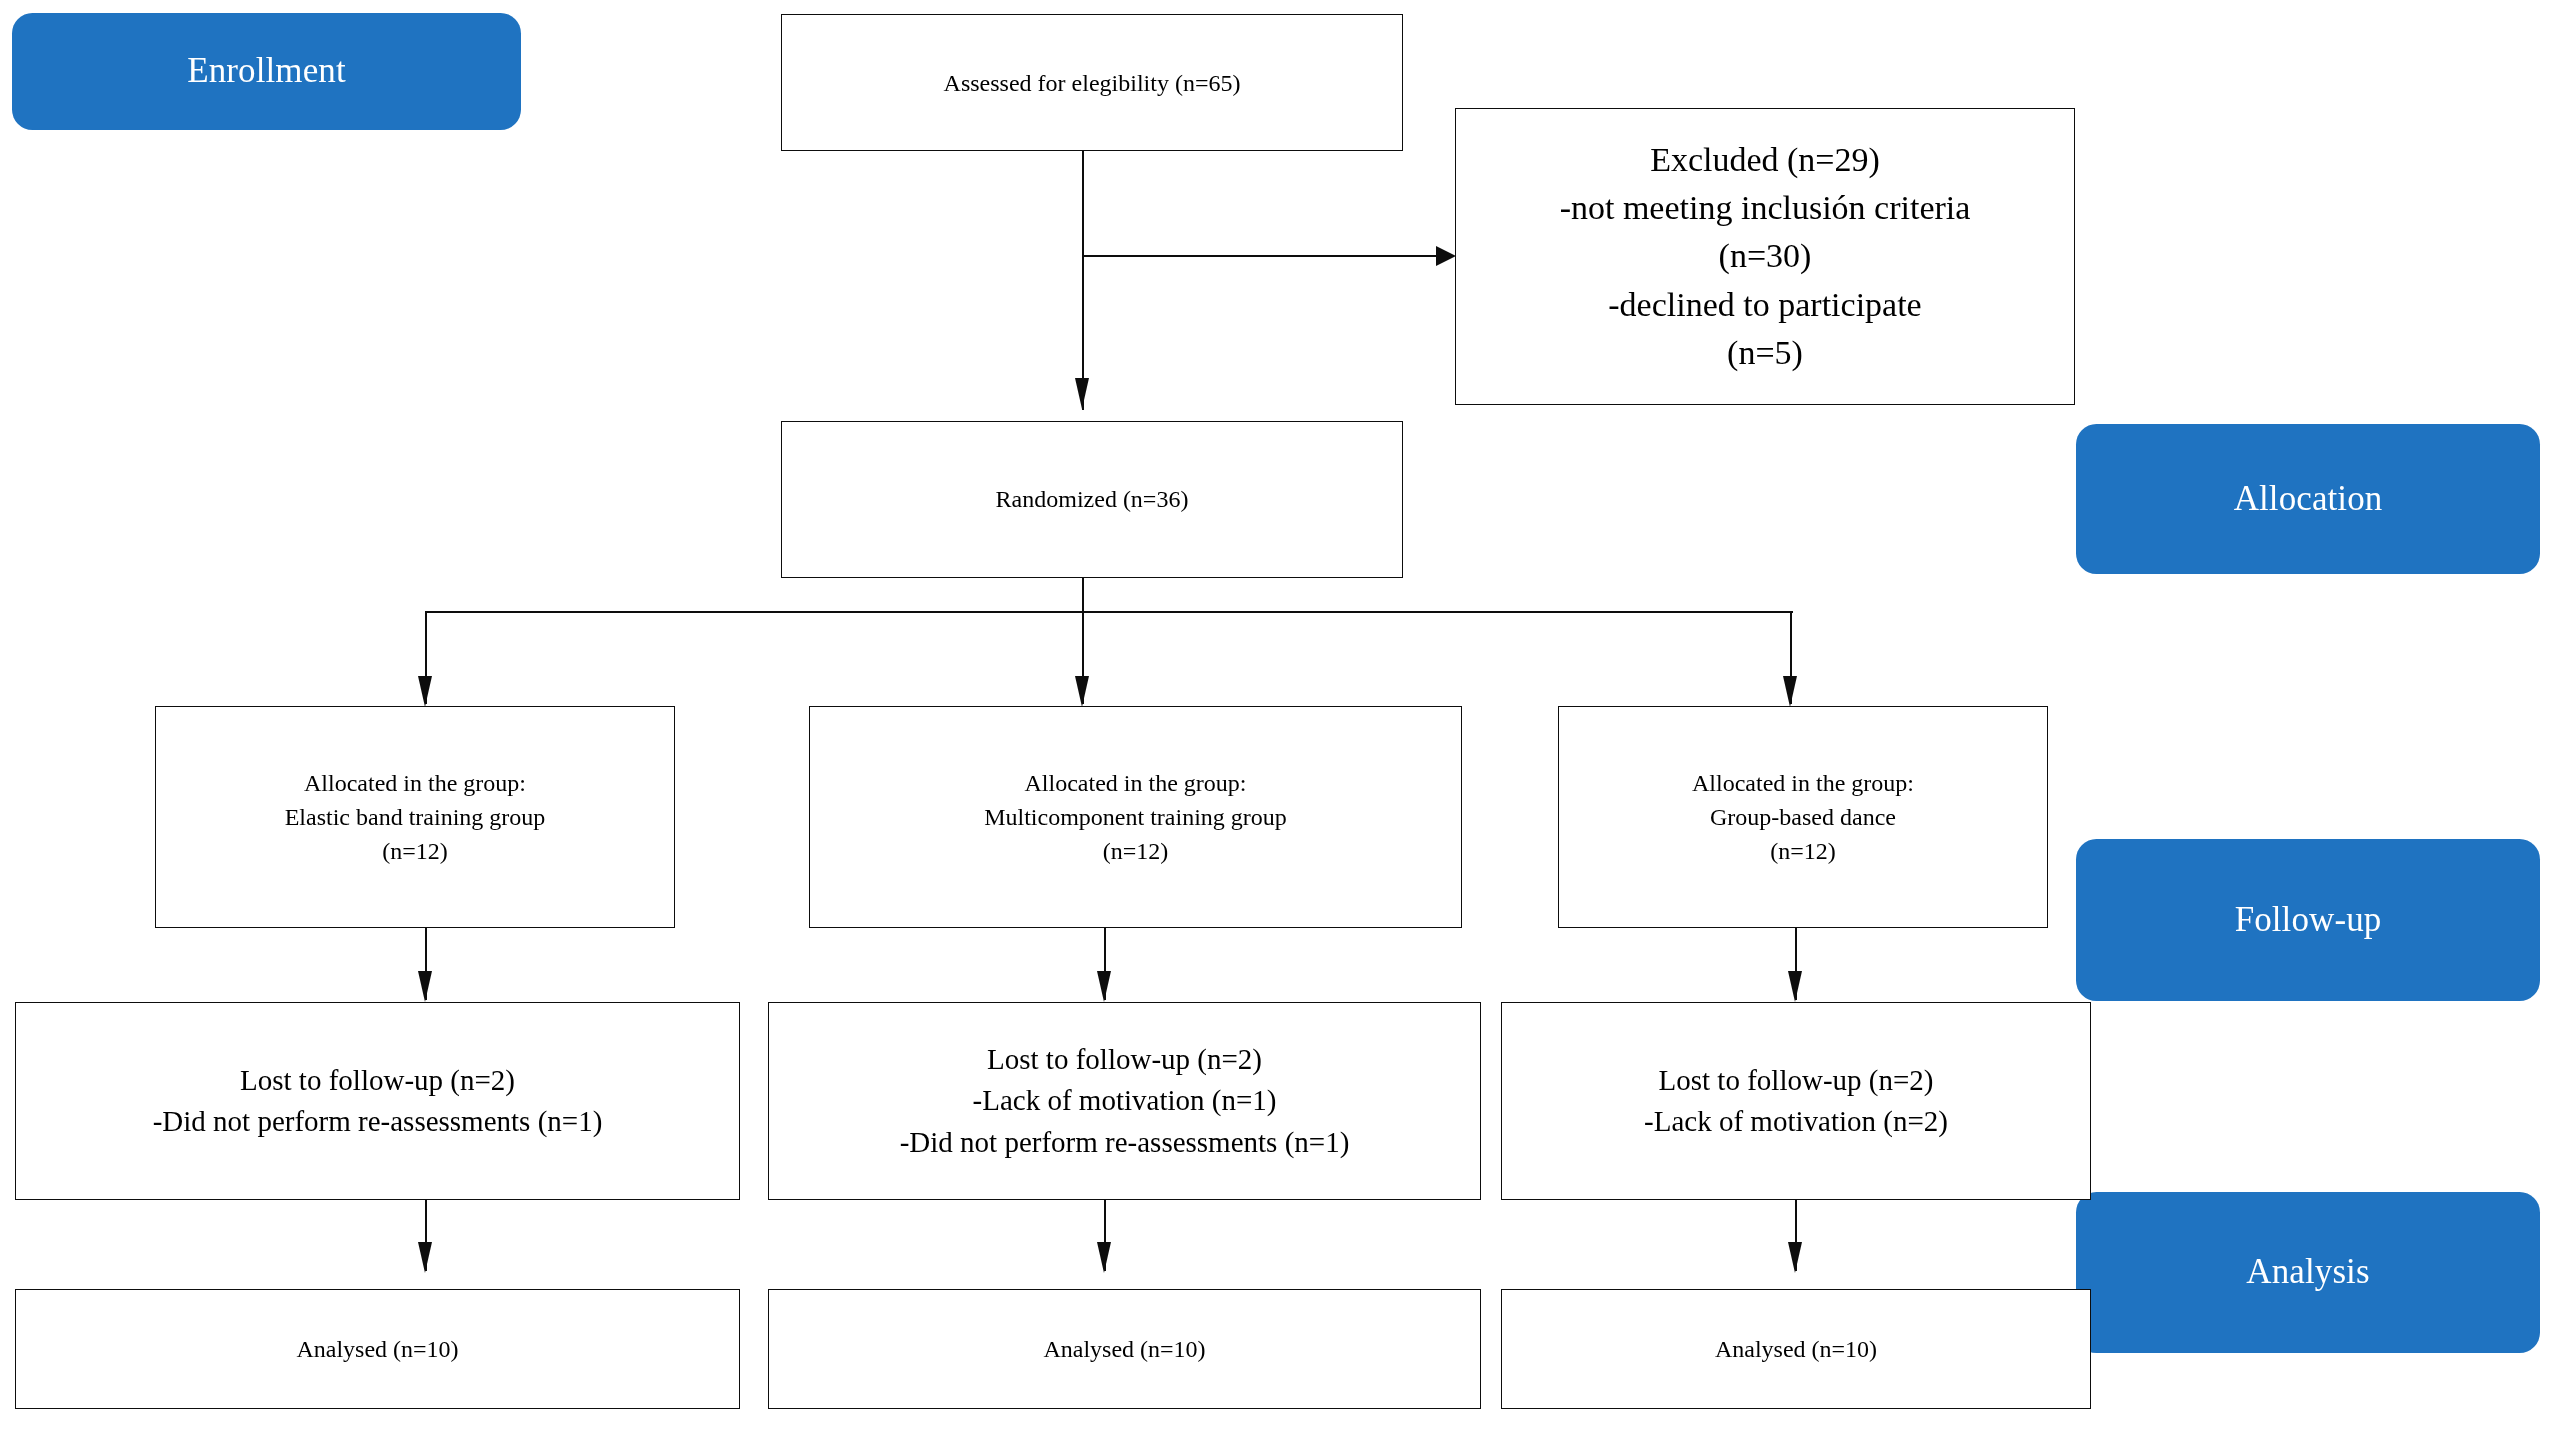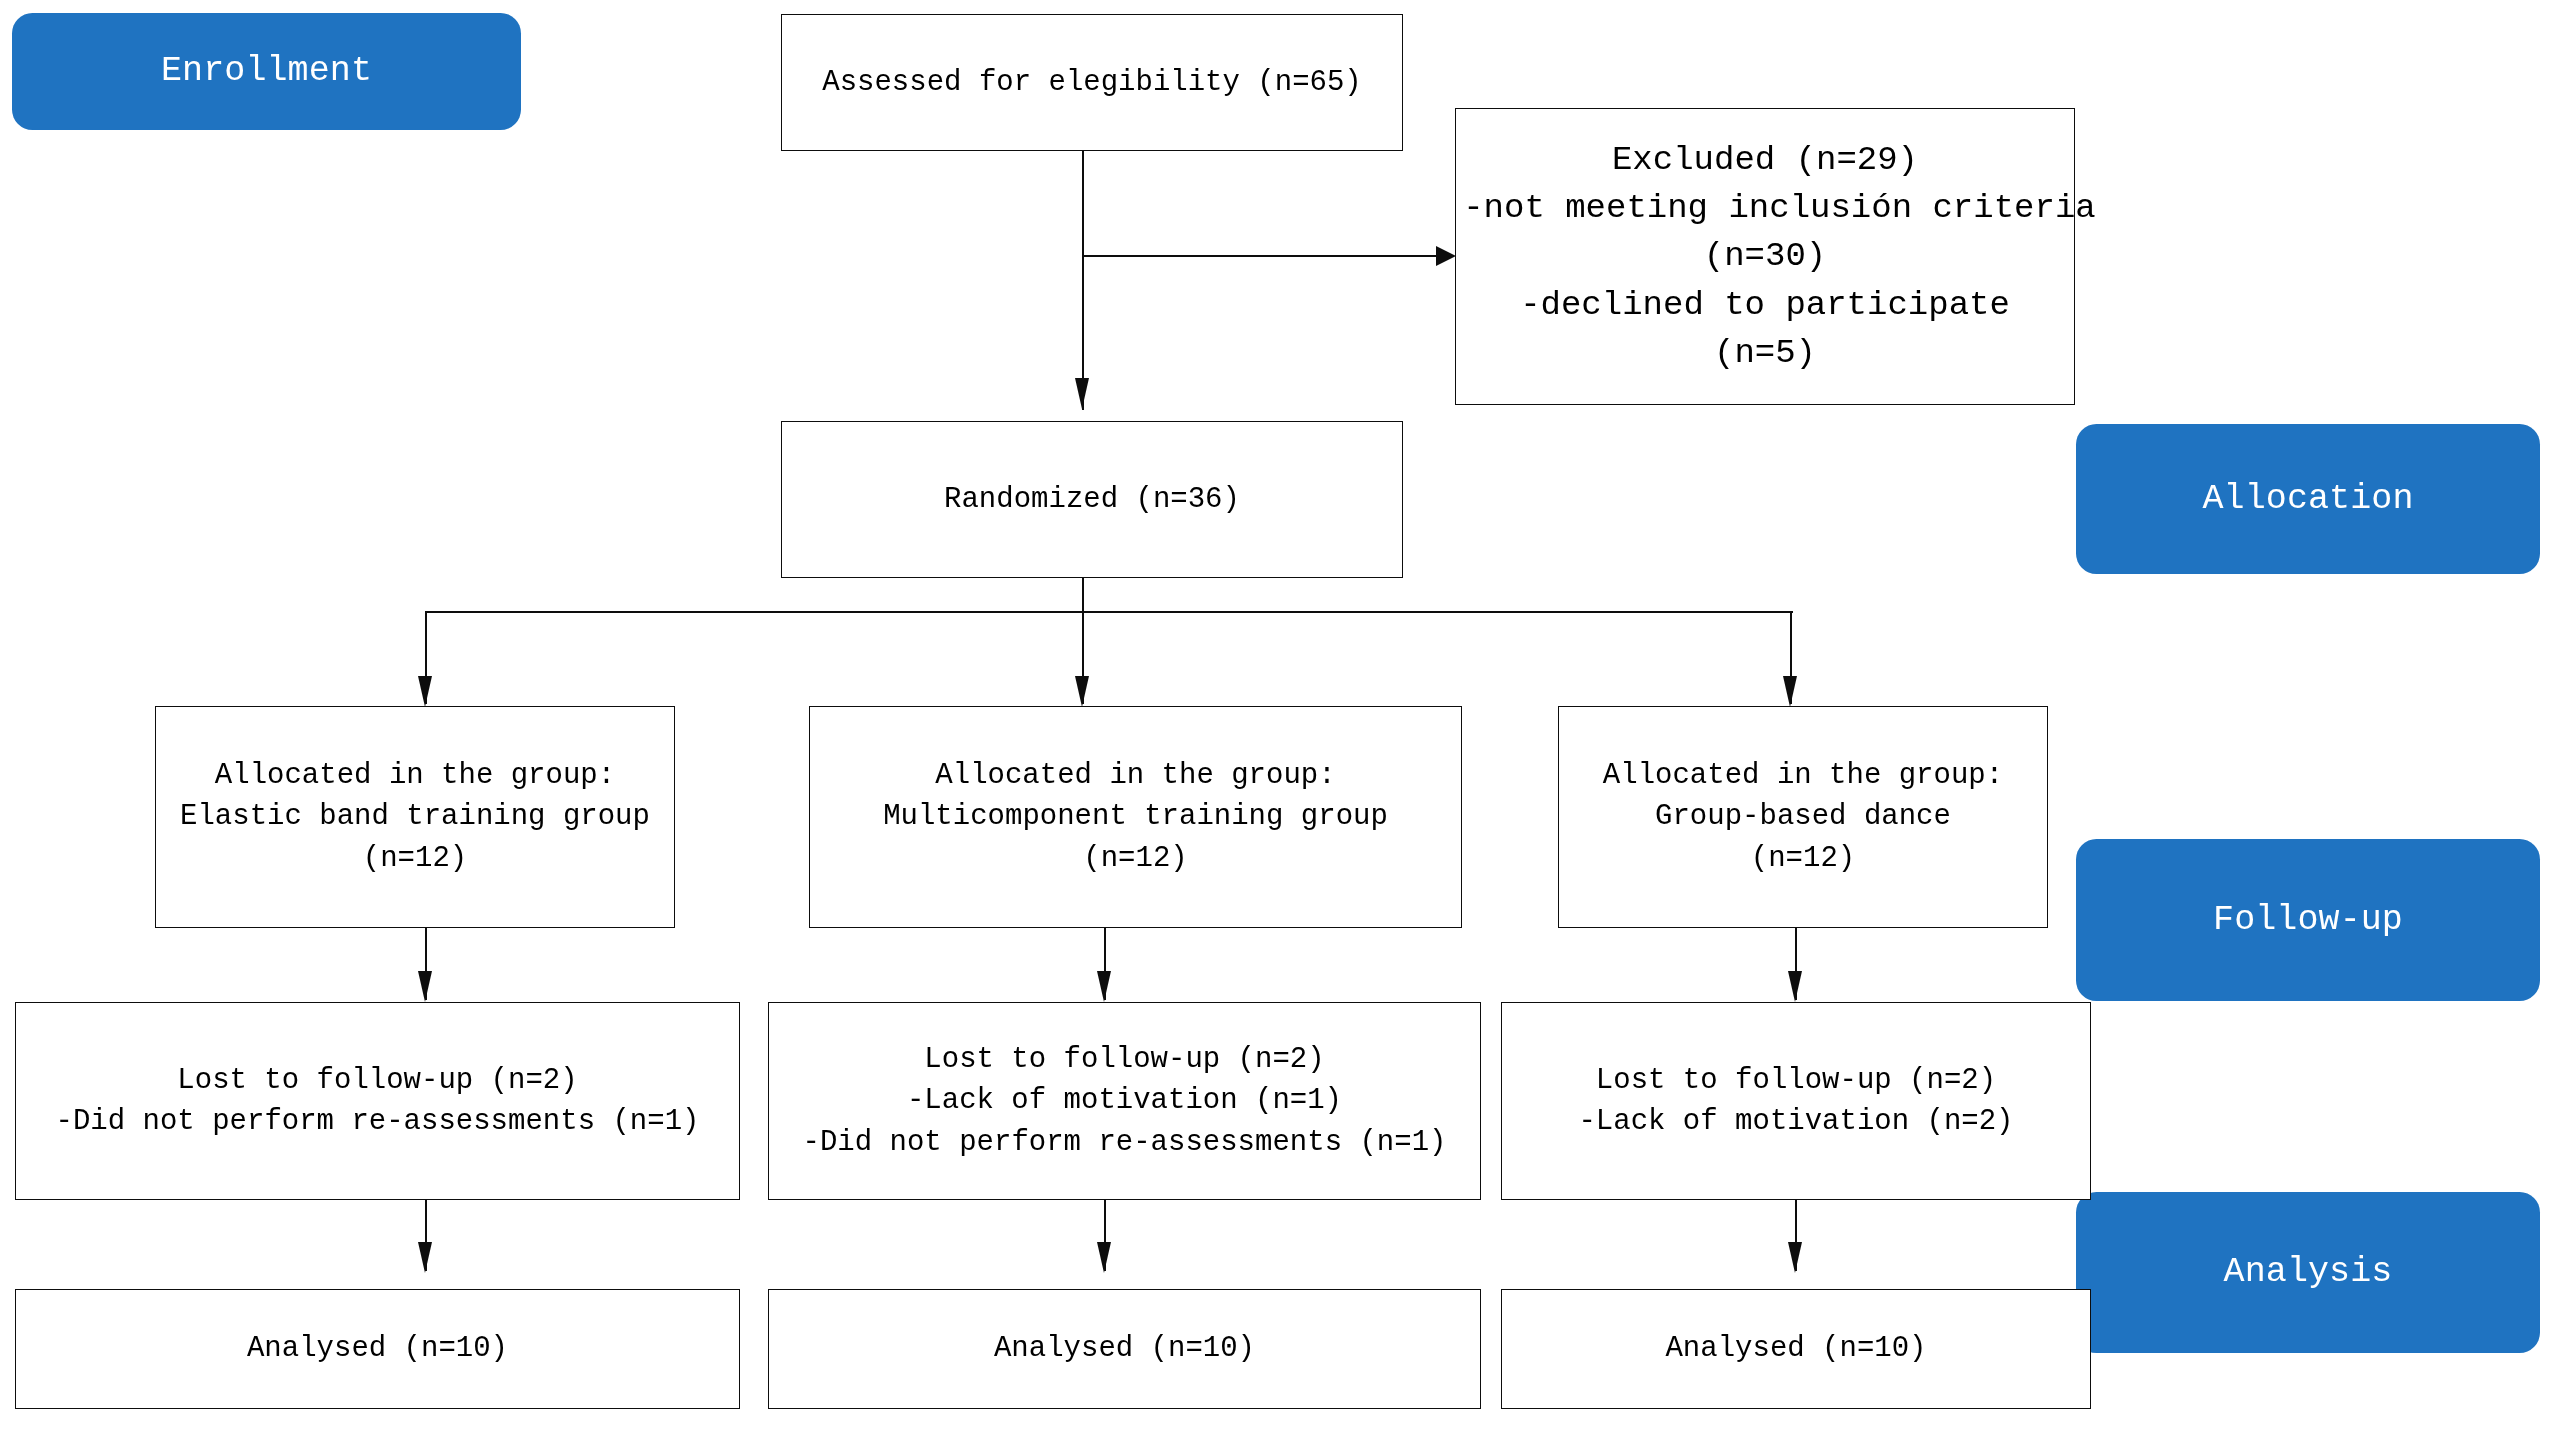--- a/index.html
+++ b/index.html
@@ -6,21 +6,21 @@
   html, body {
     margin: 0;
     padding: 0;
     background: #ffffff;
   }
   #stage {
     position: relative;
     width: 2576px;
     height: 1435px;
     background: #ffffff;
-    font-family: Liberation Mono, monospace;
+    font-family: Liberation Serif, serif;
     overflow: hidden;
   }
   
   .badge {
     position: absolute;
     background: #1F73C1;
     border-radius: 20.4px;
     color: #ffffff;
     display: flex;
     align-items: center;
@@ -35,21 +35,21 @@
   .flowbox {
     position: absolute;
     background: #ffffff;
     border: 1.8px solid #0d0d0d;
     box-sizing: border-box;
     display: flex;
     align-items: center;
     justify-content: center;
     text-align: center;
     color: #000000;
-    font-size: 29px;
+    font-size: 24px;
     line-height: 1.42;
     padding: 3.6px 7.2px;
   }
   .flowbox .txt { display: block; width: 100%; }
   .flowbox .ln { display: block; white-space: nowrap; }
 
   
   .vline {
     position: absolute;
     width: 2.4px;

